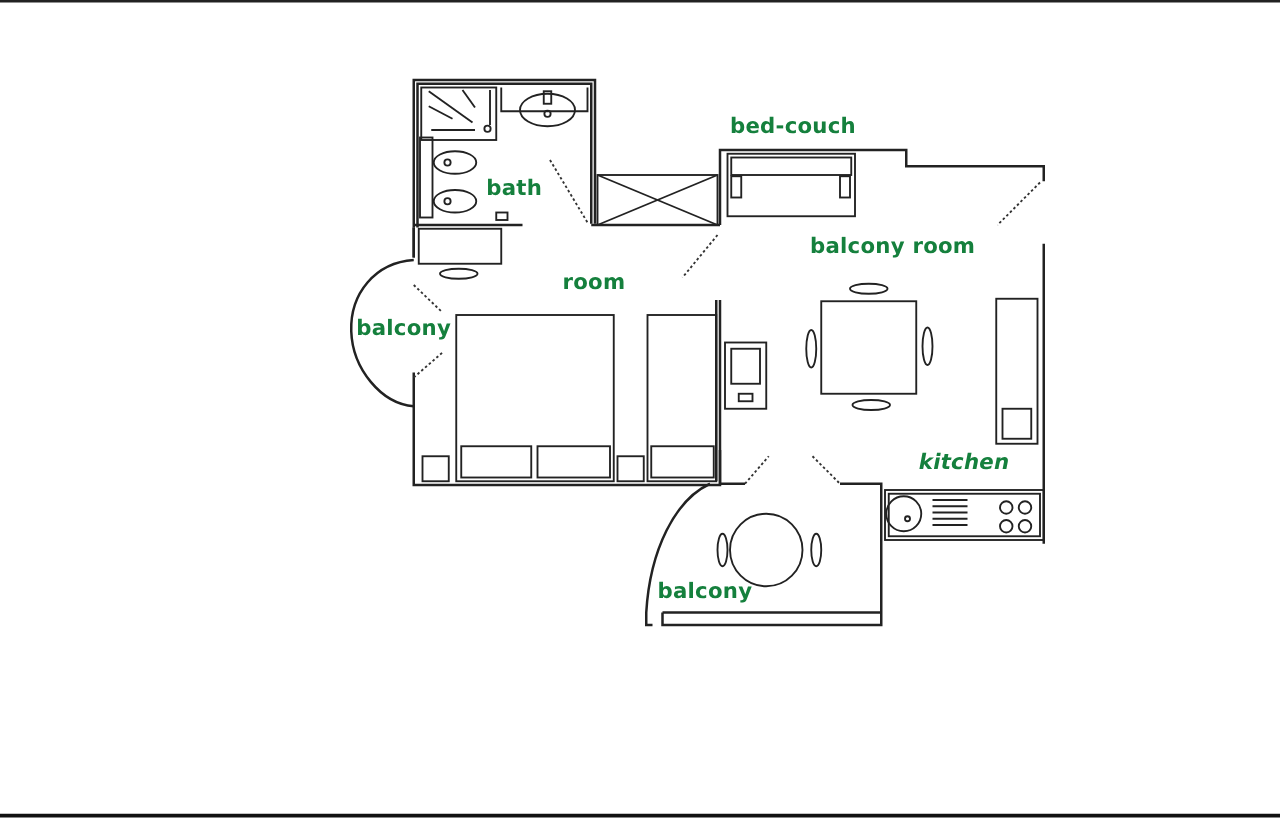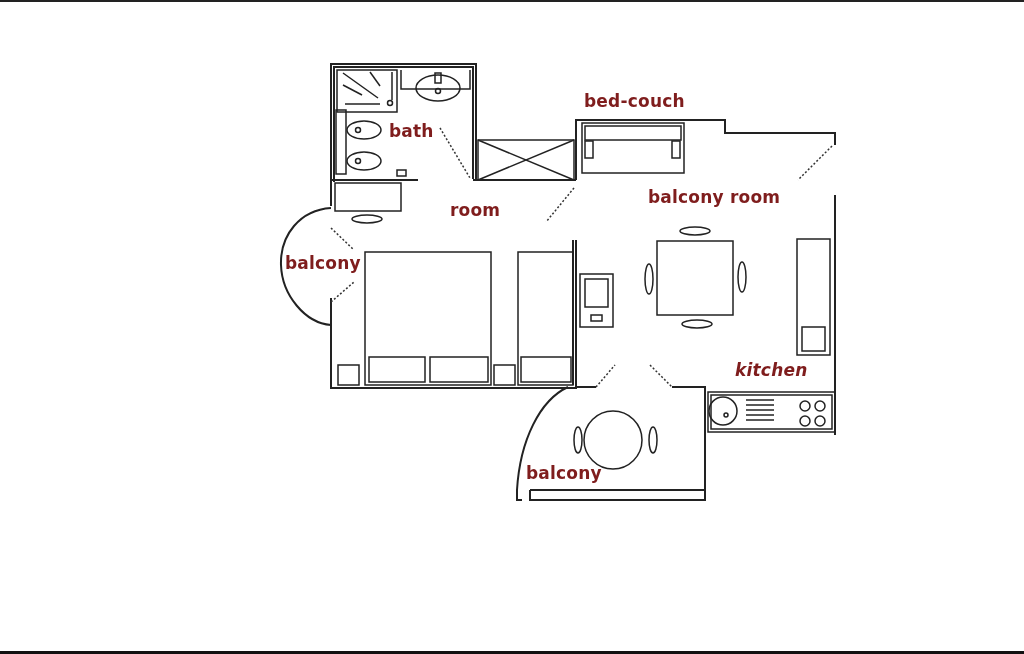--- a/index.html
+++ b/index.html
@@ -3,21 +3,21 @@
 <meta charset="utf-8">
 <style>
   html, body { margin:0; padding:0; background:#ffffff; }
   body { width:1024px; height:654px; position:relative; overflow:hidden; font-family:"DejaVu Sans", sans-serif; }
   .topbar { position:absolute; left:0; top:0; width:1024px; height:2px; background:#222; }
   .botbar { position:absolute; left:0; top:651px; width:1024px; height:3px; background:#111; }
   svg.plan { position:absolute; left:0; top:0; }
   .w { stroke:#222; stroke-width:2; fill:none; }
   .t { stroke:#222; stroke-width:1.5; fill:none; }
   .d { stroke:#333; stroke-width:1.5; fill:none; stroke-dasharray:2 2; }
-  .lbl { position:absolute; font-size:17px; font-weight:bold; color:#7f1d1d; white-space:nowrap; line-height:1; letter-spacing:0.2px; }
+  .lbl { position:absolute; font-size:17px; font-weight:bold; color:#15803d; white-space:nowrap; line-height:1; letter-spacing:0.2px; }
 </style>
 </head>
 <body>
 
 <div class="topbar"></div>
 
 <svg class="plan" width="1024" height="654" viewBox="0 0 1024 654">
 
   <g>
     <polyline class="w" points="331,182 331,64 476,64 476,179"></polyline>
@@ -146,21 +146,21 @@
     <line class="d" x1="650" y1="365" x2="672" y2="387"></line>
     <polyline class="w" points="672,387 705,387 705,500 530,500 530,490"></polyline>
     <line class="w" x1="530" y1="490" x2="705" y2="490"></line>
     <path class="w" d="M568,387 C540,400 520,440 517,490 L517,500 L522,500"></path>
     <circle class="t" cx="613" cy="440" r="29"></circle>
     <ellipse class="t" cx="578" cy="440" rx="4" ry="13"></ellipse>
     <ellipse class="t" cx="653" cy="440" rx="4" ry="13"></ellipse>
   </g>
 </svg>
 
-<div class="lbl" style="left:389px; top:123px;">bath</div>
-<div class="lbl" style="left:450px; top:202px;">room</div>
+<div class="lbl" style="left:389px; top:143px;">bath</div>
+<div class="lbl" style="left:450px; top:218px;">room</div>
 <div class="lbl" style="left:285px; top:255px;">balcony</div>
 <div class="lbl" style="left:584px; top:93px;">bed-couch</div>
 <div class="lbl" style="left:648px; top:189px;">balcony room</div>
 <div class="lbl" style="left:735px; top:362px;font-style:italic;">kitchen</div>
 <div class="lbl" style="left:526px; top:465px;">balcony</div>
 
 <div class="botbar"></div>
 
 </body></html>

